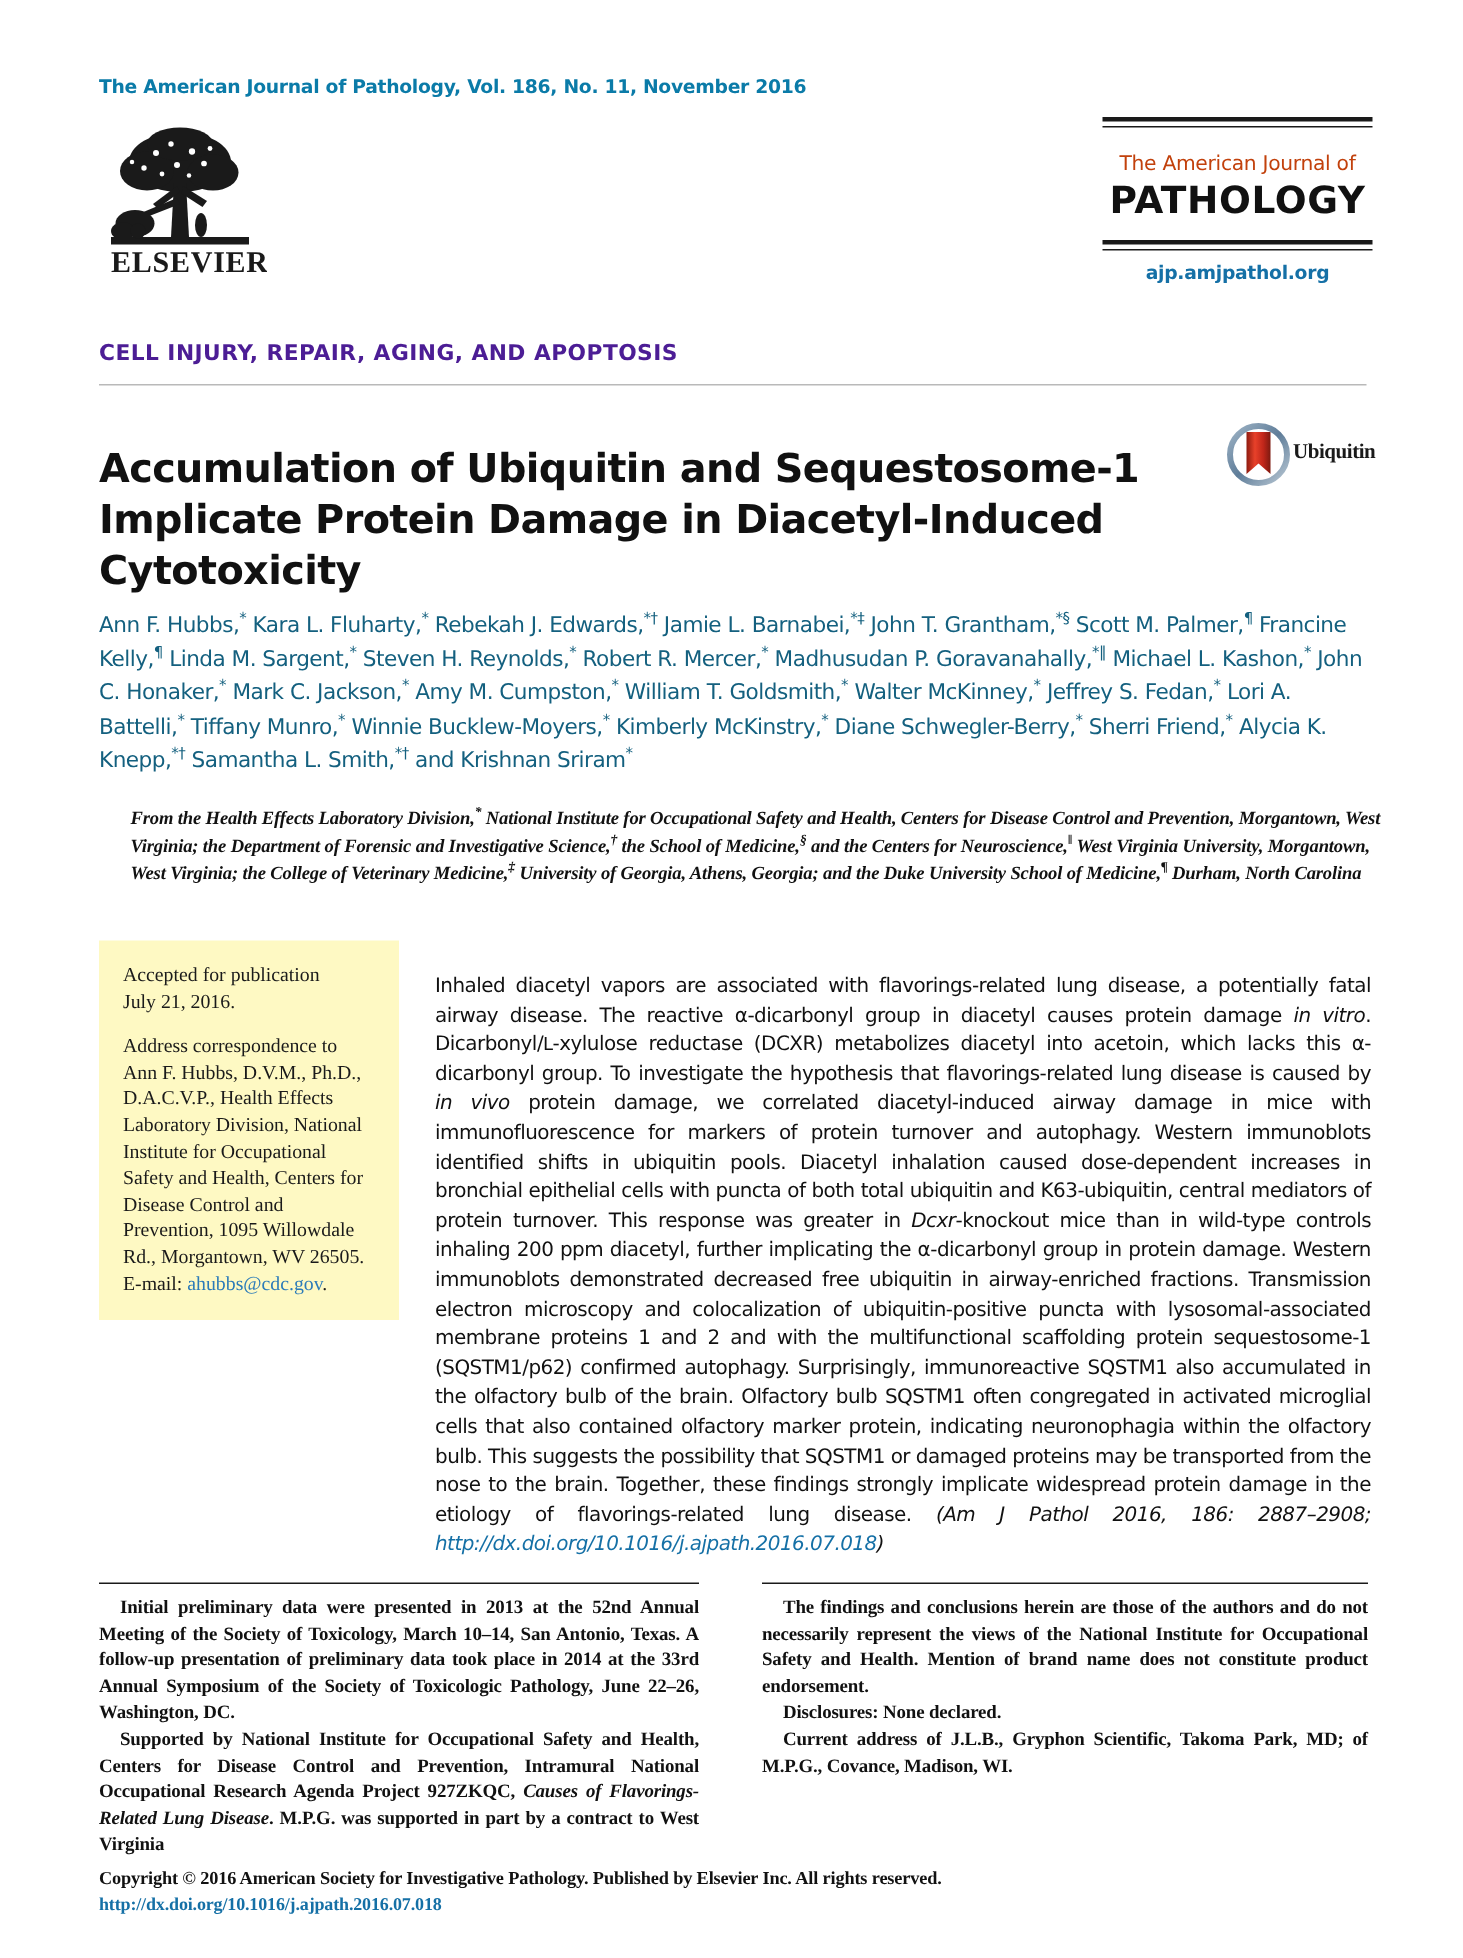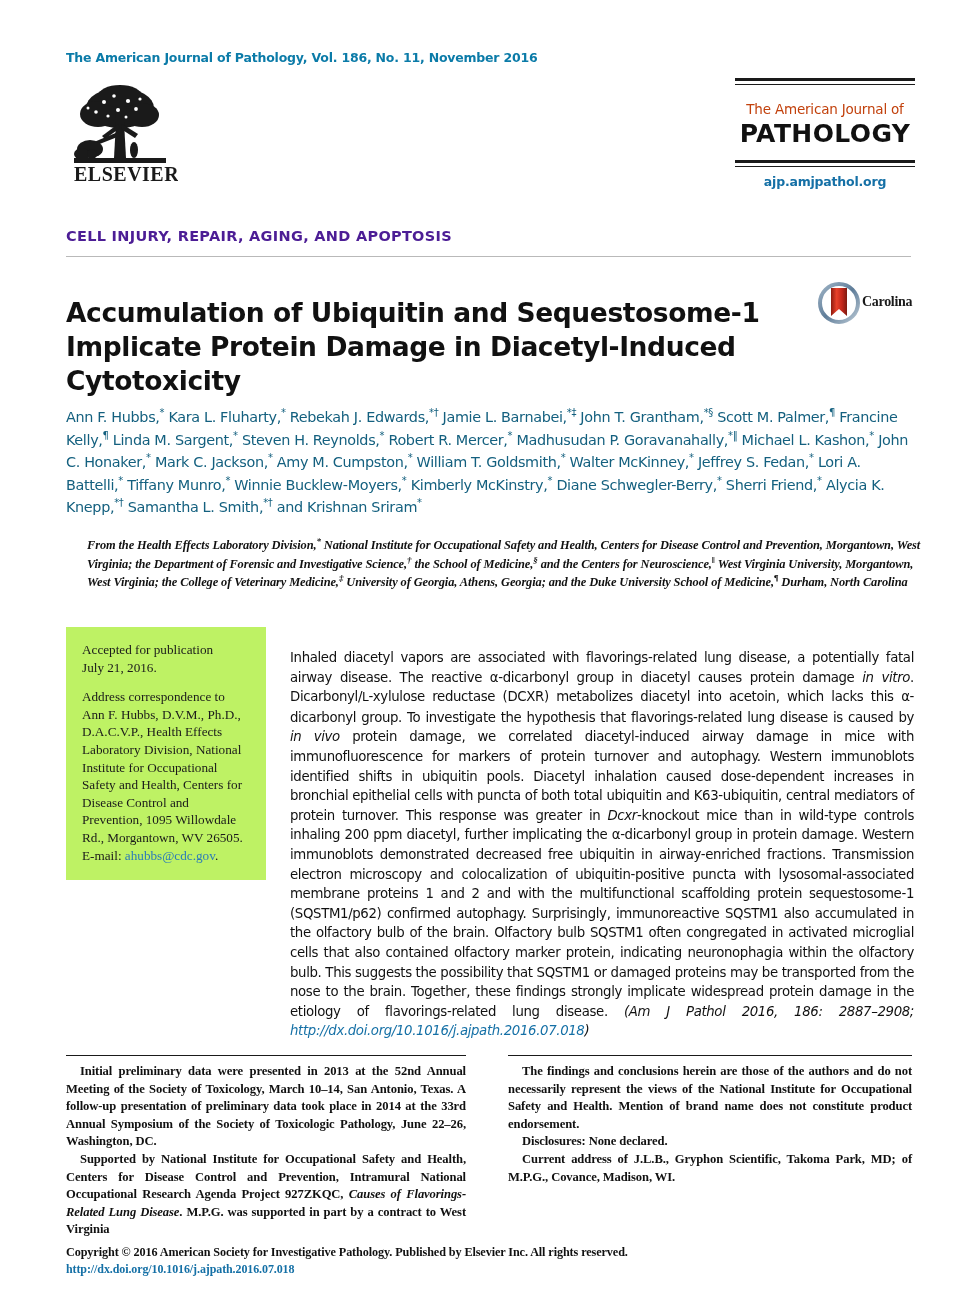--- a/index.html
+++ b/index.html
@@ -176,21 +176,21 @@
   }
   .affiliations sup { font-size: 9px; vertical-align: super; line-height: 0; }
 
   
   .sidebar {
     position: absolute;
     left: 66px;
     top: 627px;
     width: 200px;
     min-height: 253px;
-    background: #bef264;
+    background: #fef9c3;
     padding: 14px 16px 16px 16px;
     box-sizing: border-box;
     font-family: "Liberation Serif", serif;
     font-size: 13.2px;
     line-height: 17.6px;
     color: #1a1a1a;
   }
   .sidebar p { margin: 0 0 12px 0; }
   .sidebar p:last-child { margin-bottom: 0; }
   .sidebar a, .email-link {
@@ -338,21 +338,21 @@
         <linearGradient id="cmred" x1="0" y1="0" x2="1" y2="0">
           <stop offset="0%" stop-color="#8e1b0f"></stop>
           <stop offset="35%" stop-color="#e8412a"></stop>
           <stop offset="70%" stop-color="#c0261a"></stop>
           <stop offset="100%" stop-color="#7d1a10"></stop>
         </linearGradient>
       </defs>
       <circle cx="21" cy="21" r="19" fill="#ffffff" stroke="url(#cmring)" stroke-width="4"></circle>
       <path d="M13 6 L29 6 L29 34 L21 27 L13 34 Z" fill="url(#cmred)"></path>
     </svg>
-    <div class="cm-label">Carolina</div>
+    <div class="cm-label">Ubiquitin</div>
   </div>
 
   <div class="authors">Ann F. Hubbs,<sup>*</sup> Kara L. Fluharty,<sup>*</sup> Rebekah J. Edwards,<sup>*†</sup> Jamie L. Barnabei,<sup>*‡</sup> John T. Grantham,<sup>*§</sup> Scott M. Palmer,<sup>¶</sup> Francine Kelly,<sup>¶</sup> Linda M. Sargent,<sup>*</sup> Steven H. Reynolds,<sup>*</sup> Robert R. Mercer,<sup>*</sup> Madhusudan P. Goravanahally,<sup>*‖</sup> Michael L. Kashon,<sup>*</sup> John C. Honaker,<sup>*</sup> Mark C. Jackson,<sup>*</sup> Amy M. Cumpston,<sup>*</sup> William T. Goldsmith,<sup>*</sup> Walter McKinney,<sup>*</sup> Jeffrey S. Fedan,<sup>*</sup> Lori A. Battelli,<sup>*</sup> Tiffany Munro,<sup>*</sup> Winnie Bucklew-Moyers,<sup>*</sup> Kimberly McKinstry,<sup>*</sup> Diane Schwegler-Berry,<sup>*</sup> Sherri Friend,<sup>*</sup> Alycia K. Knepp,<sup>*†</sup> Samantha L. Smith,<sup>*†</sup> and Krishnan Sriram<sup>*</sup></div>
 
   <div class="affiliations">From the Health Effects Laboratory Division,<sup>*</sup> National Institute for Occupational Safety and Health, Centers for Disease Control and Prevention, Morgantown, West Virginia; the Department of Forensic and Investigative Science,<sup>†</sup> the School of Medicine,<sup>§</sup> and the Centers for Neuroscience,<sup>‖</sup> West Virginia University, Morgantown, West Virginia; the College of Veterinary Medicine,<sup>‡</sup> University of Georgia, Athens, Georgia; and the Duke University School of Medicine,<sup>¶</sup> Durham, North Carolina</div>
 
   <aside class="sidebar">
     <p>
       <span>Accepted for publication</span><br>
       <span>July 21, 2016.</span>

